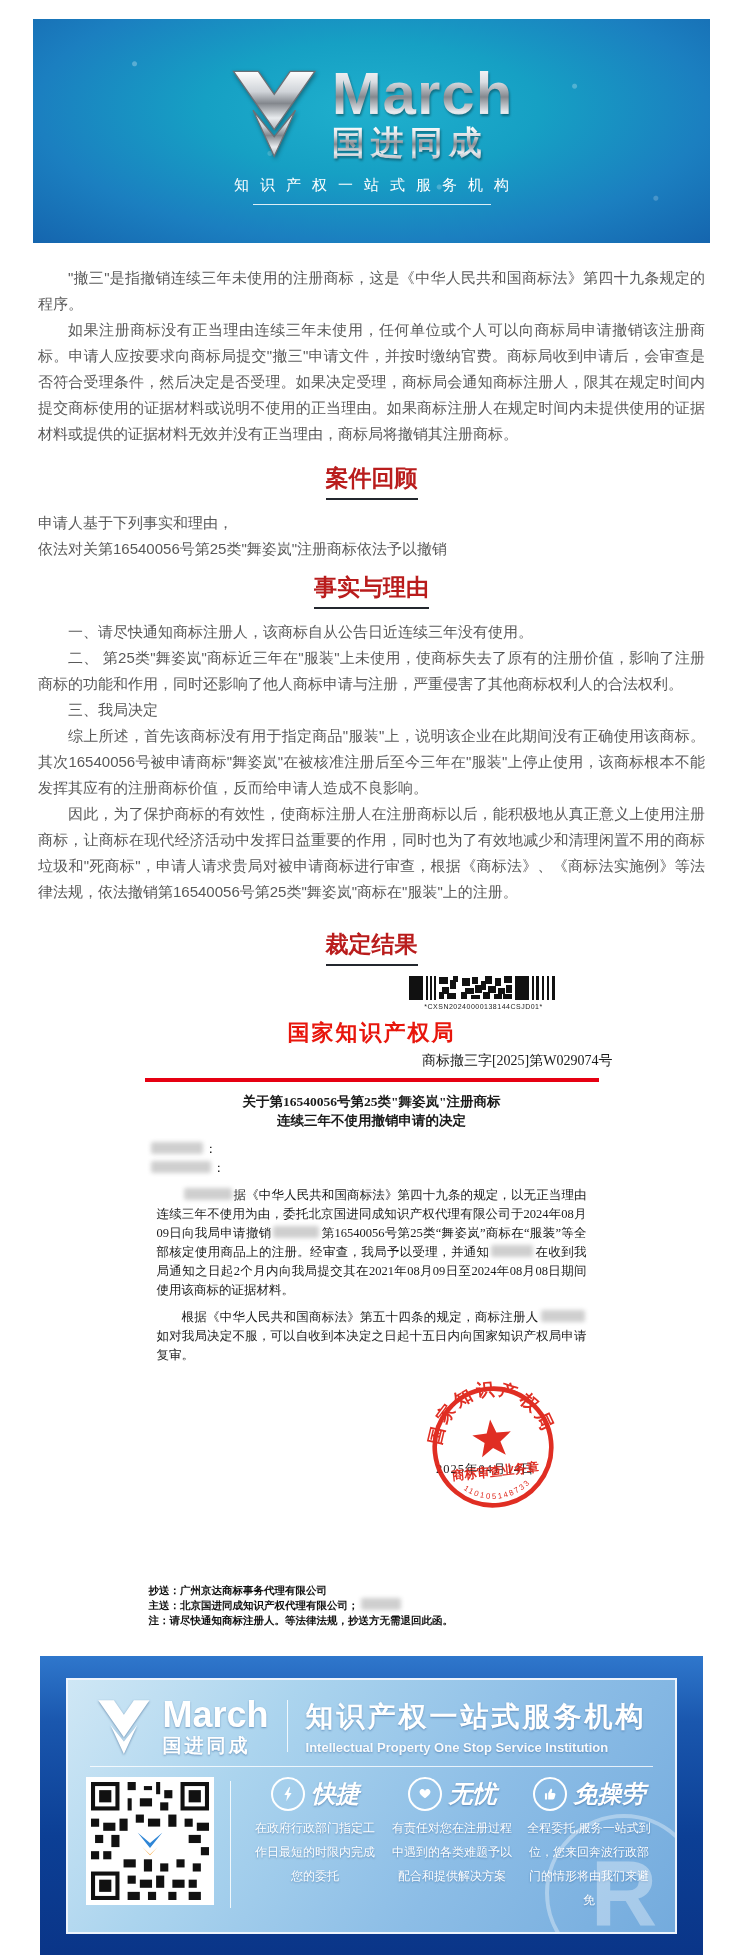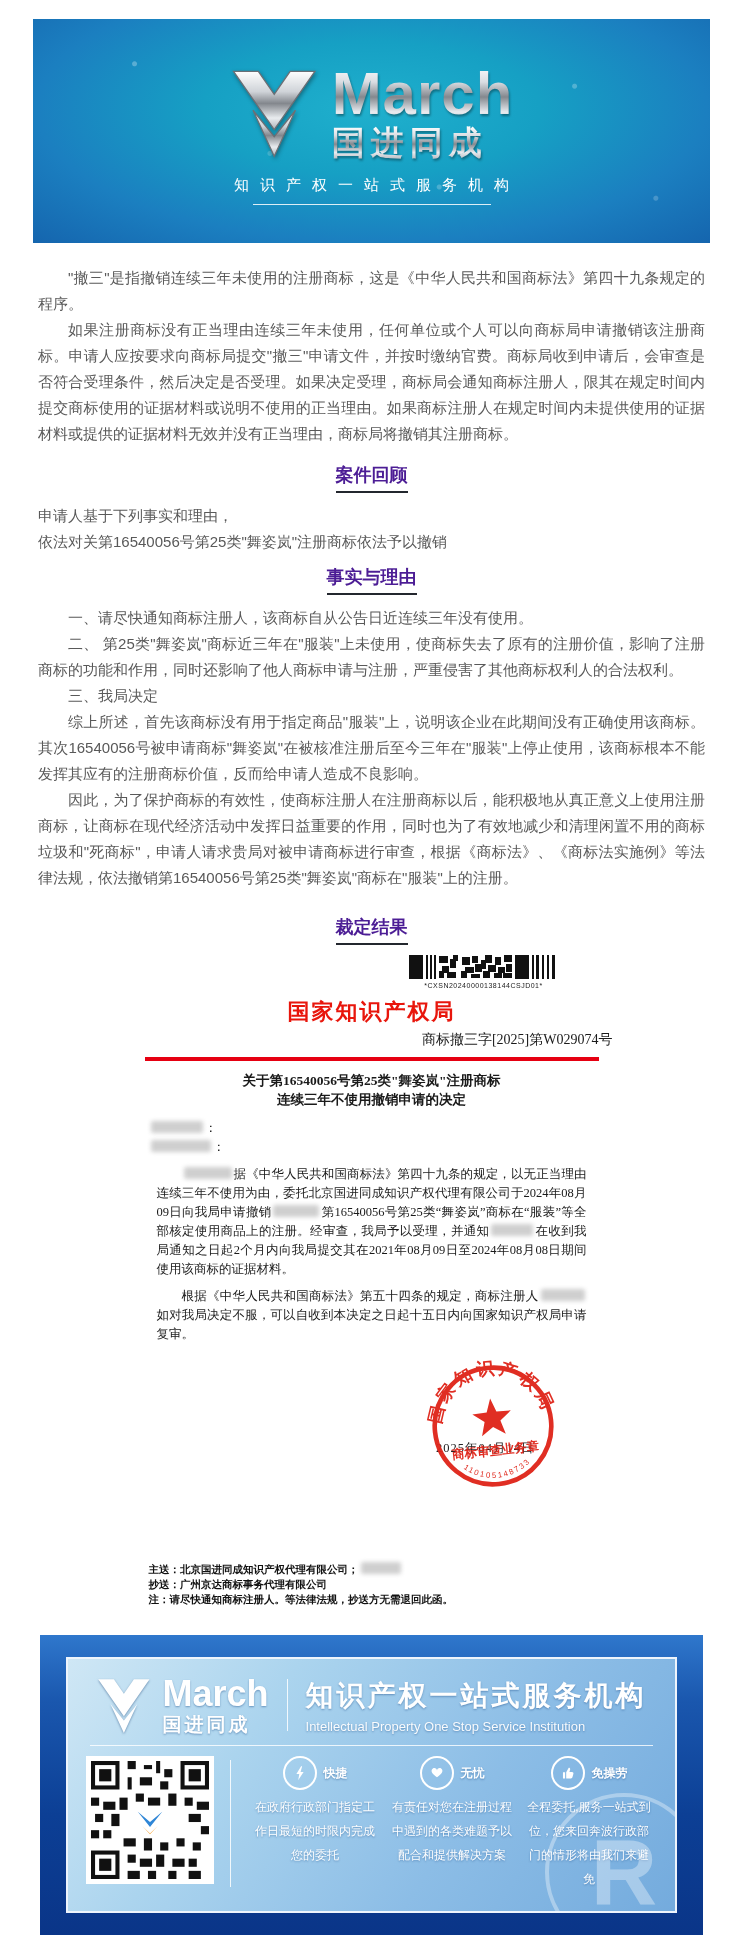--- a/index.html
+++ b/index.html
@@ -23,21 +23,21 @@
     -webkit-background-clip:text;background-clip:text;color:transparent;
     filter:drop-shadow(1px 2px 1px rgba(0,0,0,.35));font-weight:bold;}
   .brand-en{font-size:60px;letter-spacing:1px;}
   .brand-cn{font-size:33px;letter-spacing:6px;margin-top:2px;}
   .banner-slogan{margin-top:16px;color:#ffffff;font-size:15px;letter-spacing:11px;text-indent:11px;}
   .slogan-rule{width:238px;height:1px;background:rgba(255,255,255,.85);margin-top:9px;}
 
   
   .content{padding:12px 38px 0;}
   .content p{margin:0;font-size:15px;line-height:26px;text-align:justify;text-indent:2em;color:#595959;}
-  h2.sec{margin:16px 0 10px;text-align:center;font-size:18px;color:#4c1d95;font-weight:bold;}
+  h2.sec{margin:16px 0 10px;text-align:center;font-size:23px;color:#b91c1c;font-weight:bold;}
   h2.sec span{display:inline-block;border-bottom:2px solid #23272e;padding-bottom:4px;}
   .center-line{text-align:center;font-size:15px;line-height:27px;color:#595959;margin:0;}
 
   
   .letter{width:482px;margin:10px auto 0;font-family:"Liberation Serif",serif;color:#1a1a1a;position:relative;}
   .barcode-wrap{margin:4px 0 8px 278px;width:150px;text-align:center;}
   .barcode-wrap svg{display:block;}
   .barcode-caption{font-size:7px;letter-spacing:.5px;color:#1a1a1a;font-family:"Liberation Sans",sans-serif;margin-top:1px;}
   .agency{margin:2px 0 4px;text-align:center;font-size:22px;letter-spacing:2px;color:#e8160c;font-weight:bold;}
   .doc-no{text-align:right;font-size:14px;margin-bottom:8px;}
@@ -62,31 +62,31 @@
     padding:12px 18px;color:#fff;text-shadow:0 1px 2px rgba(25,70,130,.45);}
   .f-row1{display:flex;align-items:center;justify-content:center;gap:16px;padding-top:4px;}
   .f-logo{display:flex;align-items:center;gap:8px;}
   .f-mark{width:58px;height:60px;filter:drop-shadow(0 1px 1px rgba(20,60,110,.5));}
   .f-brand-col{display:flex;flex-direction:column;line-height:1;}
   .f-brand-en{font-size:36px;font-weight:bold;}
   .f-brand-cn{font-size:19px;font-weight:bold;letter-spacing:3px;margin-top:3px;}
   .v-div{width:1px;background:rgba(255,255,255,.85);align-self:stretch;margin:4px 2px;}
   .f-slogans{display:flex;flex-direction:column;}
   .f-slogan-cn{font-size:28px;font-weight:bold;letter-spacing:3px;}
-  .f-slogan-en{font-size:13px;margin-top:4px;color:rgba(255,255,255,.95);}
+  .f-slogan-en{font-size:13px;margin-top:4px;color:rgba(255,255,255,.95);font-weight:bold;}
   .f-div{border:none;border-top:1px solid rgba(255,255,255,.8);margin:10px 4px;}
   .f-row2{display:flex;gap:14px;align-items:stretch;}
   .qr-box{width:128px;height:128px;background:#fff;padding:5px;box-sizing:border-box;flex:none;}
   .f-right{flex:1;display:flex;flex-direction:column;}
   .features{display:flex;justify-content:space-between;padding:0 4px;}
   .feature{width:128px;text-align:center;}
   .f-head{display:flex;align-items:center;justify-content:center;gap:7px;margin-bottom:5px;}
   .f-circle{width:30px;height:30px;border:2px solid #fff;border-radius:50%;display:flex;align-items:center;justify-content:center;flex:none;}
   .f-circle svg{width:18px;height:18px;}
-  .f-label{font-size:12px;font-weight:bold;}
+  .f-label{font-size:24px;font-weight:bold;font-style:italic;}
   .f-desc{font-size:12px;line-height:24px;}
   .r-mark{position:absolute;right:-28px;bottom:-40px;width:150px;height:150px;border:4px solid rgba(255,255,255,.35);
     border-radius:50%;display:flex;align-items:center;justify-content:center;
     font-size:92px;font-weight:bold;color:rgba(255,255,255,.35);text-shadow:none;}
 </style>
 </head>
 <body>
 
 <div class="page">
 
@@ -203,22 +203,22 @@
           <textPath href="#arcTop" startOffset="50%" text-anchor="middle"><tspan>国家知识产权局</tspan></textPath>
         </text>
         <text x="80" y="111" font-size="13.5" font-weight="bold" fill="#df2318" text-anchor="middle" font-family="Liberation Serif, serif">商标审查业务章</text>
         <text font-size="8.5" fill="#df2318" letter-spacing="2" font-family="Liberation Sans, sans-serif">
           <textPath href="#arcBot" startOffset="50%" text-anchor="middle"><tspan>110105148733</tspan></textPath>
         </text>
       </svg>
     </div>
 
     <div class="cc-block">
+      <div>抄送：广州京达商标事务代理有限公司</div>
       <div>主送：北京国进同成知识产权代理有限公司；<span class="blur" style="width: 40px;"></span></div>
-      <div>抄送：广州京达商标事务代理有限公司</div>
       <div>注：请尽快通知商标注册人。等法律法规，抄送方无需退回此函。</div>
     </div>
   </div>
 
   <div class="footer-banner">
     <div class="panel">
       <div class="f-row1">
         <div class="f-logo">
           <svg class="f-mark" viewBox="0 0 104 104">
             <path d="M4,6 L32,6 L50,32 L68,6 L96,6 L50,72 Z" fill="#ffffff"></path>

